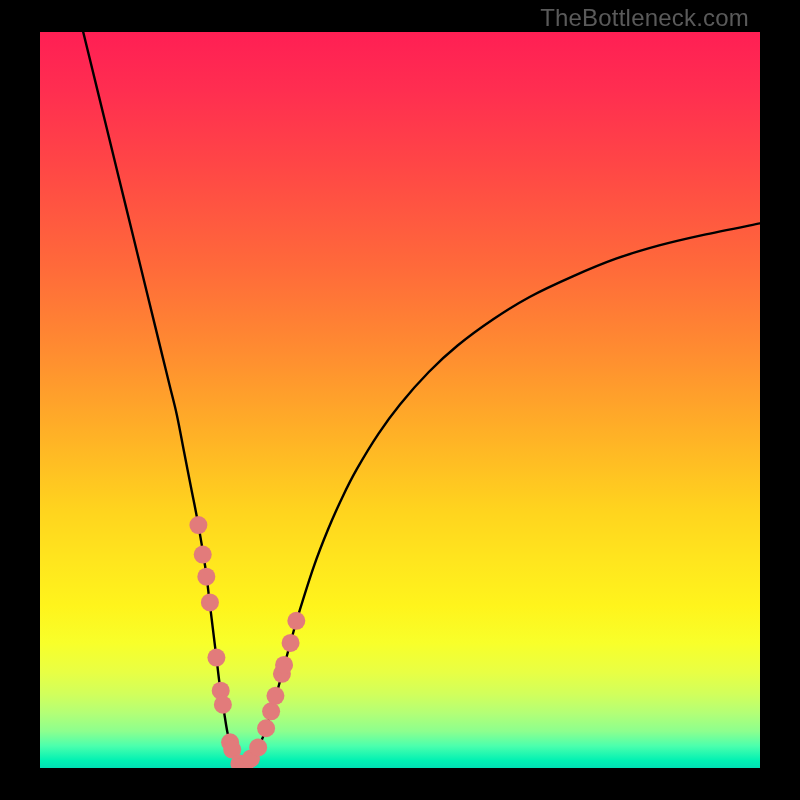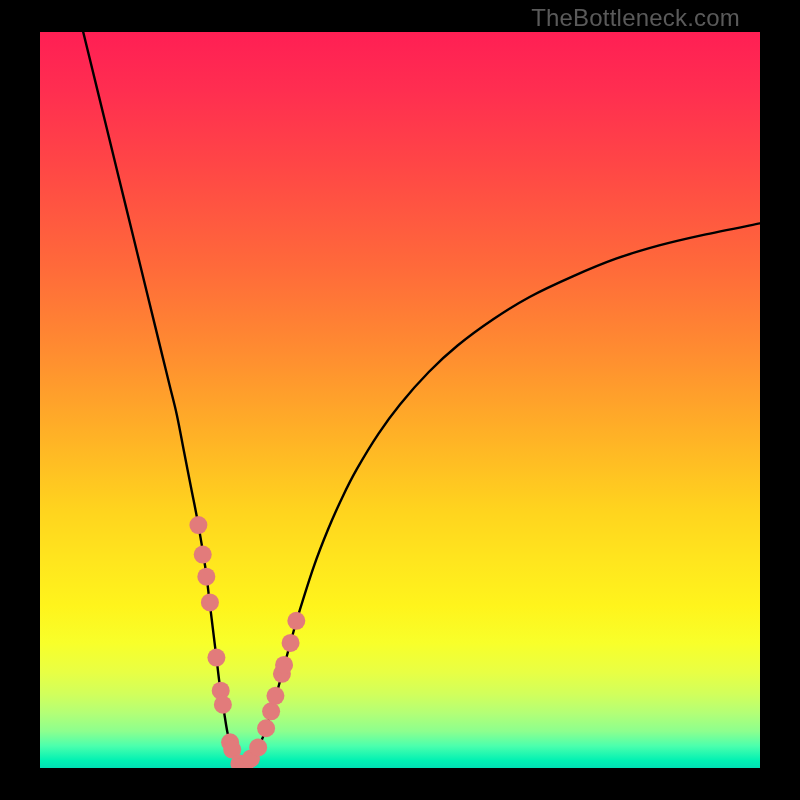--- a/index.html
+++ b/index.html
@@ -8,20 +8,21 @@
     width: 800px;
     height: 800px;
     background: #000;
     overflow: hidden;
   }
   .wrap {
     position: relative;
     width: 750px;
     height: 800px;
     background: #000;
+    padding-left: 9px;
   }
   .watermark {
     position: absolute;
     top: 4px;
     right: 10px;
     font-family: Arial, Helvetica, sans-serif;
     font-size: 24px;
     font-weight: 500;
     color: #5a5a5a;
     letter-spacing: 0.2px;

